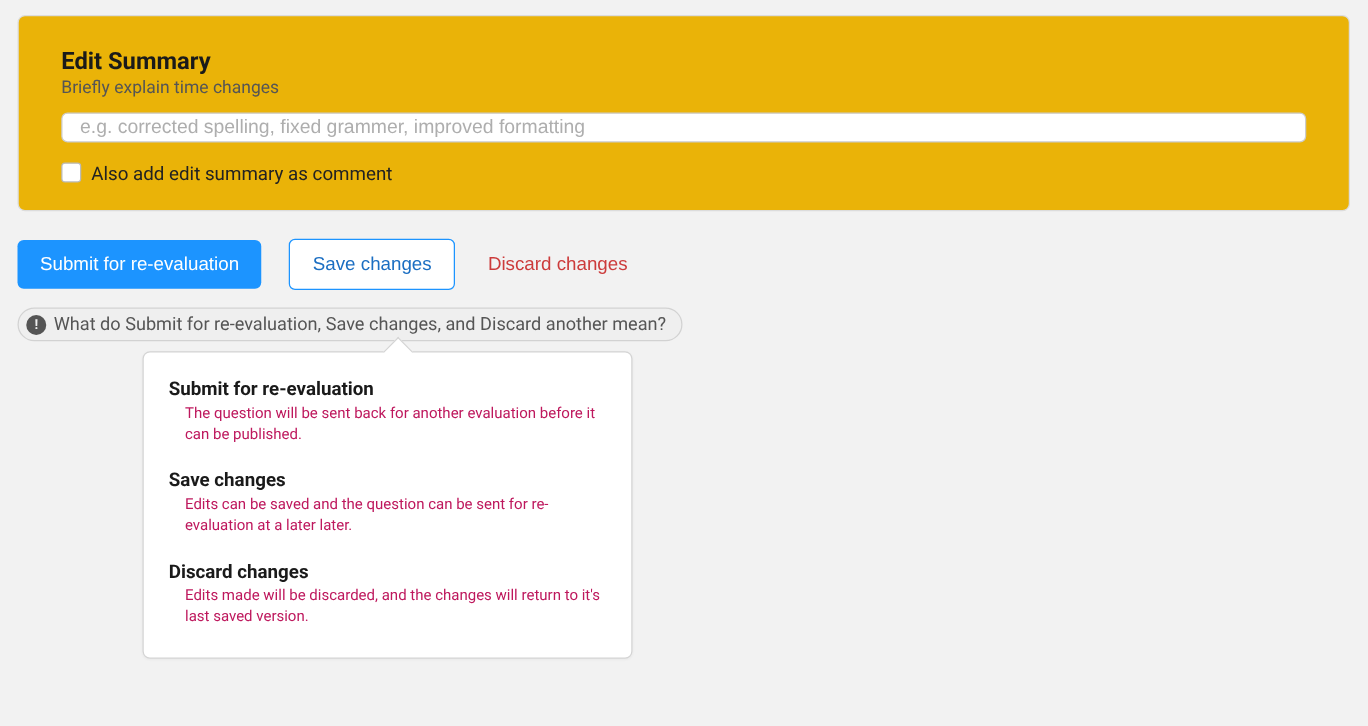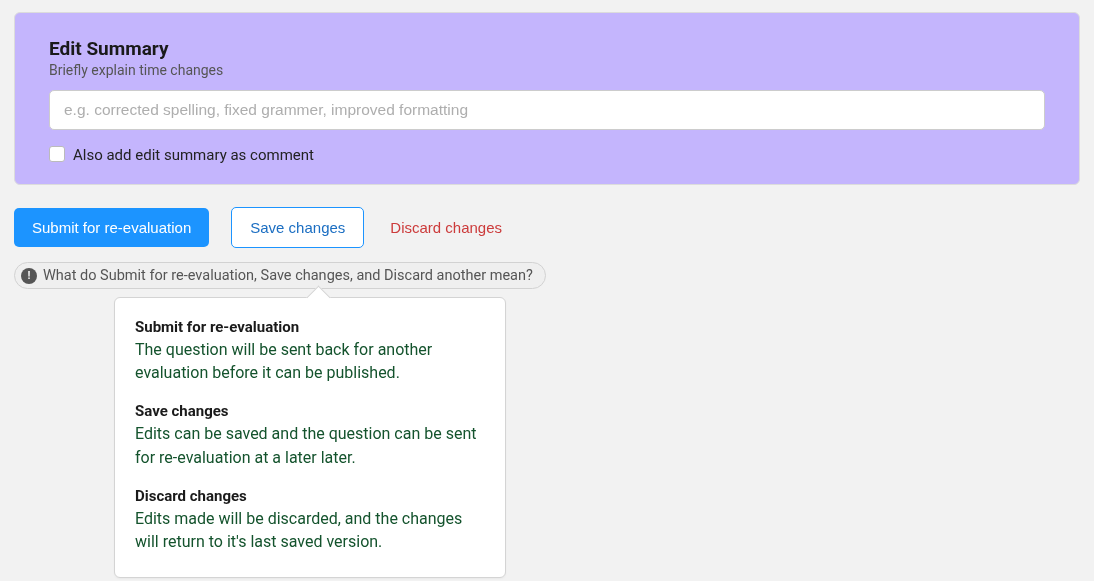--- a/index.html
+++ b/index.html
@@ -9,39 +9,39 @@
     }
     body {
       font-family: -apple-system, BlinkMacSystemFont, "Segoe UI", Roboto, Helvetica, Arial, sans-serif;
       background: #f2f2f2;
       width: 1094px;
       height: 581px;
       padding: 12px 14px;
       color: #222;
     }
     .card {
-      background: #c4b5fd;
+      background: #eab308;
       border: 1px solid #dcdcdc;
       border-radius: 6px;
       padding: 24px 34px 20px 34px;
     }
     .card h2 {
       font-size: 19px;
       font-weight: 700;
       color: #1a1a1a;
       margin-bottom: 2px;
     }
     .card .subtitle {
       font-size: 14px;
       color: #555;
       margin-bottom: 12px;
     }
     .text-input {
       width: 100%;
-      height: 40px;
+      height: 24px;
       border: 1px solid #ccc;
       border-radius: 5px;
       padding: 0 14px;
       font-size: 15.5px;
       color: #333;
     }
     .text-input::placeholder {
       color: #aeaeae;
     }
     .checkbox-row {
@@ -150,23 +150,24 @@
     .tooltip .section:last-child {
       margin-bottom: 0;
     }
     .tooltip .section .t-title {
       font-weight: 700;
       font-size: 15px;
       color: #1a1a1a;
       margin-bottom: 2px;
     }
     .tooltip .section .t-body {
-      font-size: 16px;
-      color: #14532d;
+      font-size: 12px;
+      color: #be185d;
       line-height: 1.45;
+      margin-left: 13px;
     }
   </style>
 </head>
 <body>
 
 
 
 <div class="card">
   <h2>Edit Summary</h2>
   <div class="subtitle">Briefly explain time changes</div>

